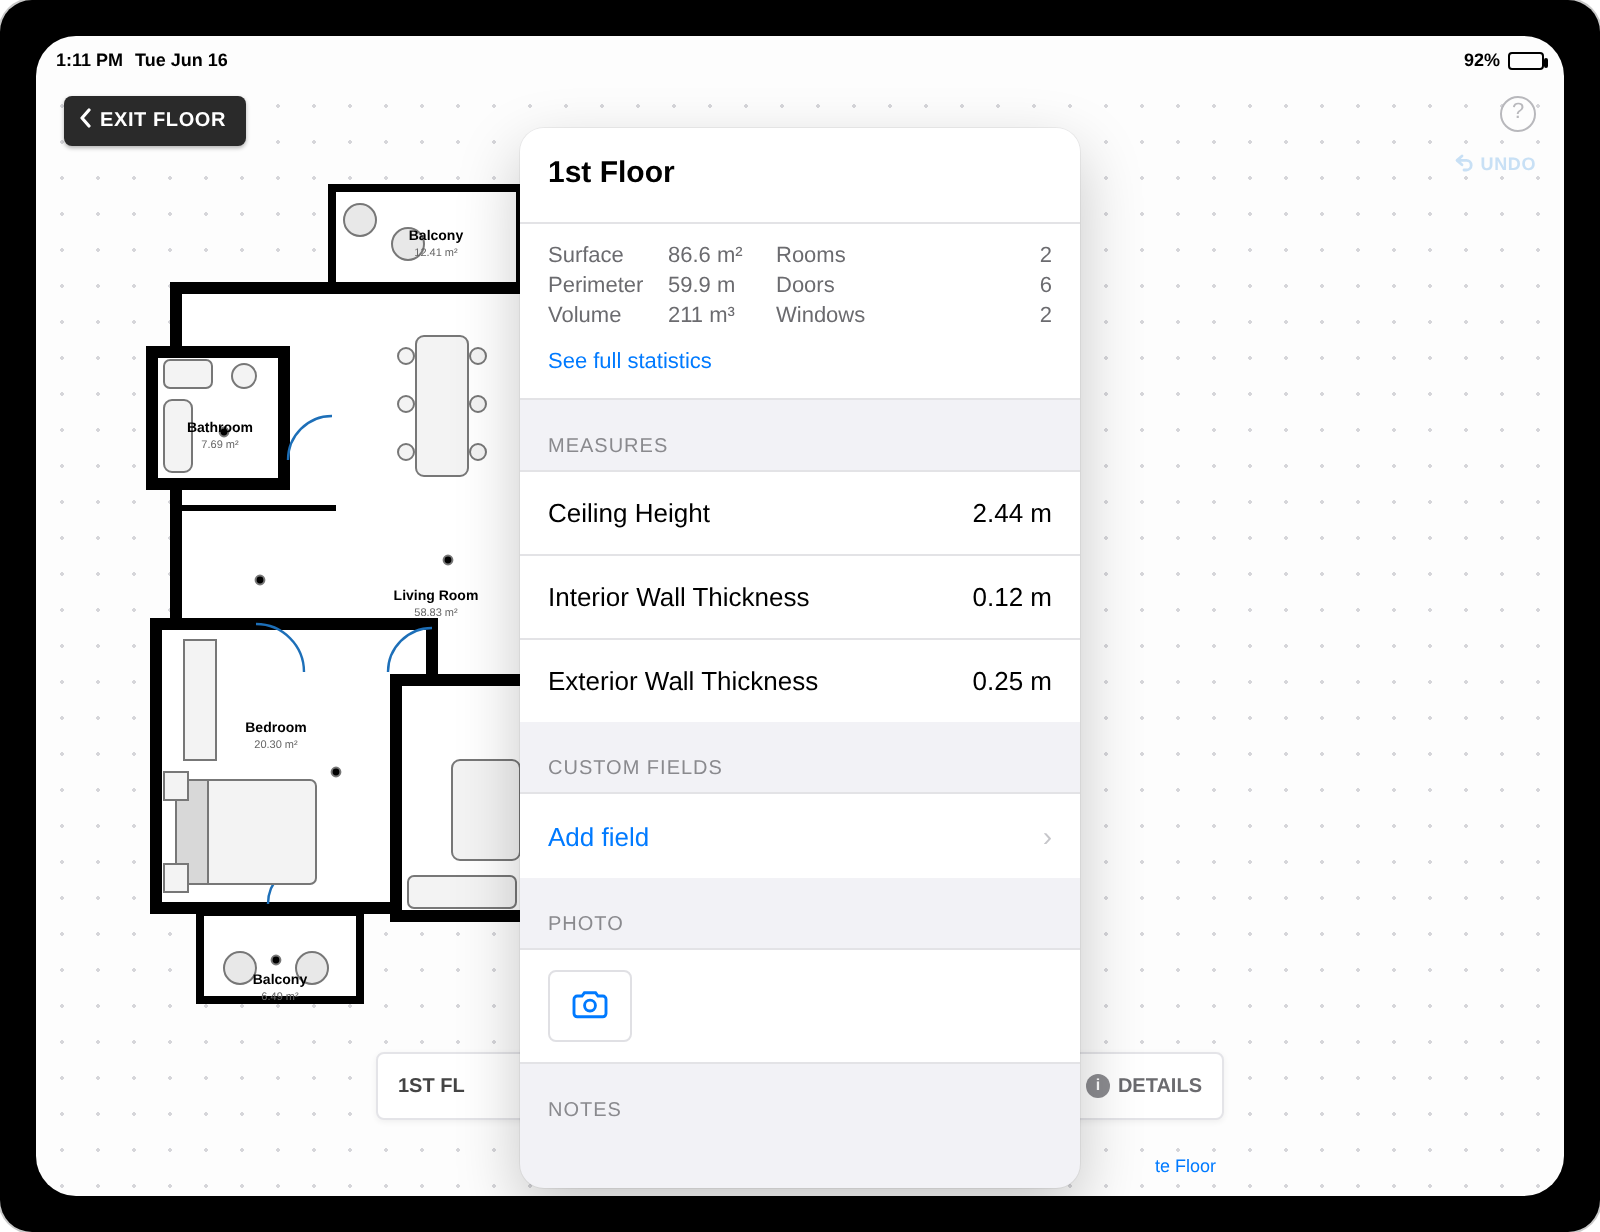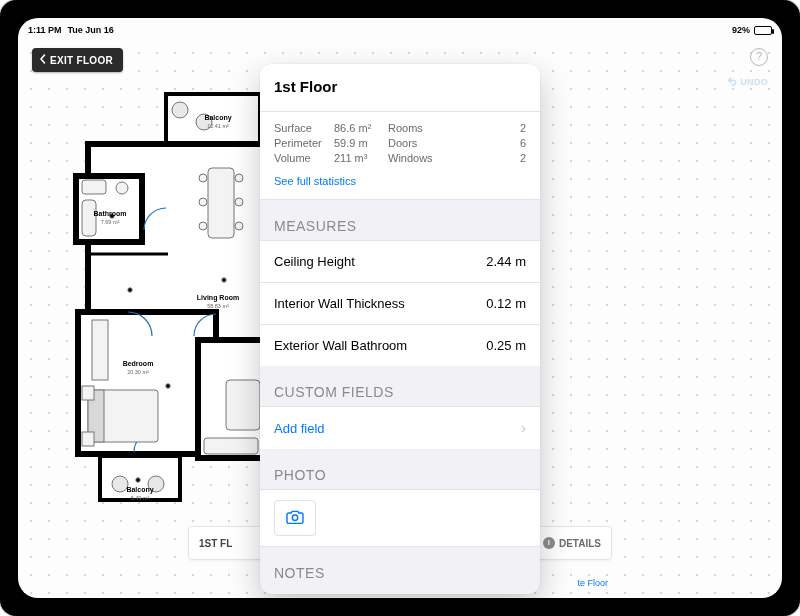--- a/index.html
+++ b/index.html
@@ -143,21 +143,21 @@
   .stats .lab { color:#6b6b6f; }
   .stats .val { color:#6b6b6f; }
   .stats .rval { text-align:right; color:#6b6b6f;}
   .full-stats {
     grid-column: 1 / -1;
     color: var(--accent); font-size:11px; padding:8px 0 10px;
   }
 
   .section-h {
     padding: 18px 14px 6px;
-    font-size: 14px; letter-spacing:.5px; color:#8a8a8e;
+    font-size: 10px; letter-spacing:.5px; color:#8a8a8e;
   }
   .row {
     background:#fff; padding: 13px 14px;
     border-top:1px solid var(--divider);
     display:flex; align-items:center;
     font-size:13px; color:#000;
   }
   .row:last-of-type { border-bottom:1px solid var(--divider); }
   .row .rlabel { flex:1; }
   .row .rval { color:#000; }
@@ -346,21 +346,21 @@
       <div class="section-h">MEASURES</div>
       <div class="row">
         <span class="rlabel">Ceiling Height</span>
         <span class="rval">2.44 m</span>
       </div>
       <div class="row">
         <span class="rlabel">Interior Wall Thickness</span>
         <span class="rval">0.12 m</span>
       </div>
       <div class="row">
-        <span class="rlabel">Exterior Wall Bathroom</span>
+        <span class="rlabel">Exterior Wall Thickness</span>
         <span class="rval">0.25 m</span>
       </div>
 
       <div class="section-h">CUSTOM FIELDS</div>
       <div class="row link">
         <span class="rlabel">Add field</span>
         <span class="chev">›</span>
       </div>
 
       <div class="section-h">PHOTO</div>

